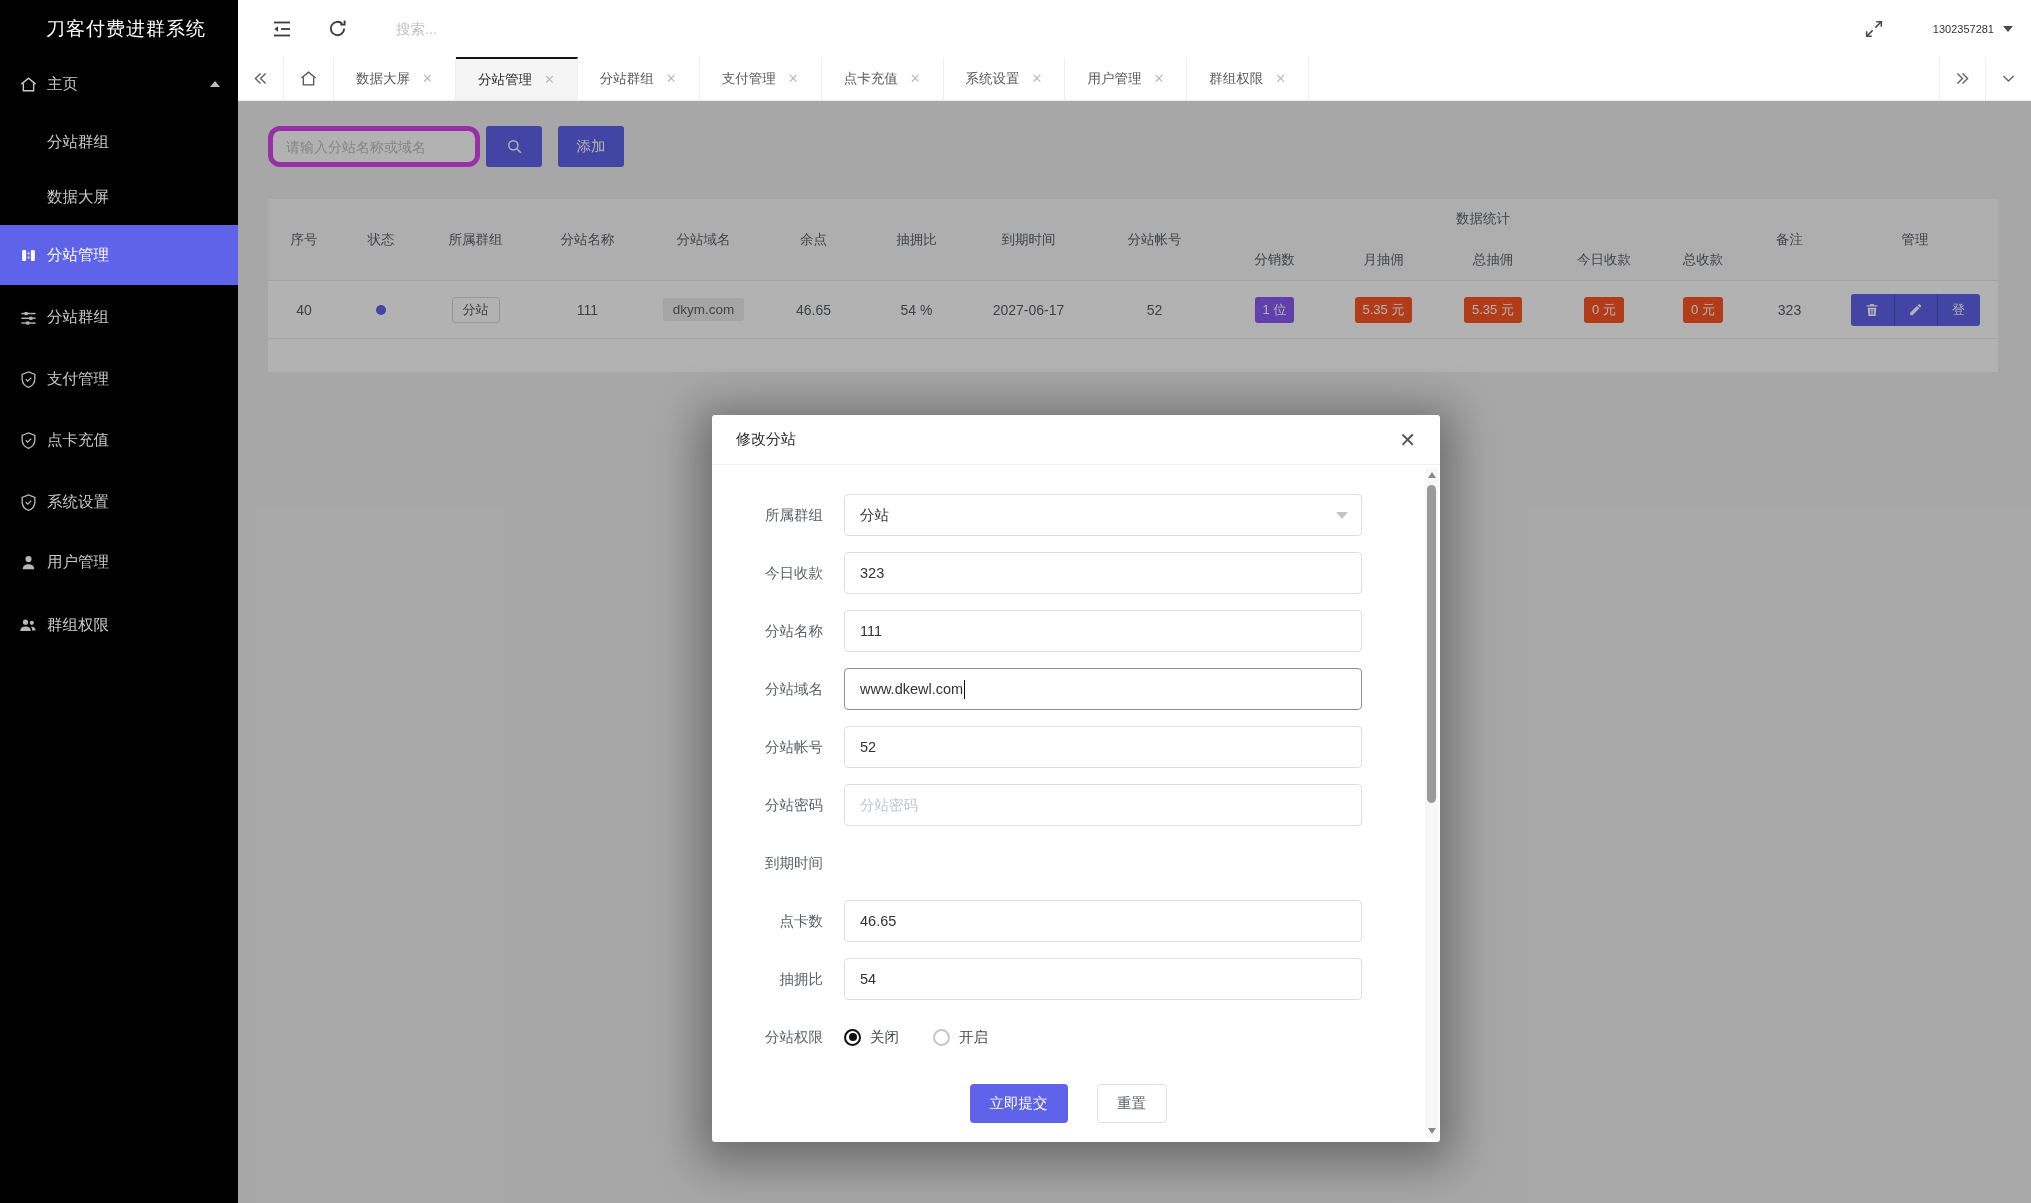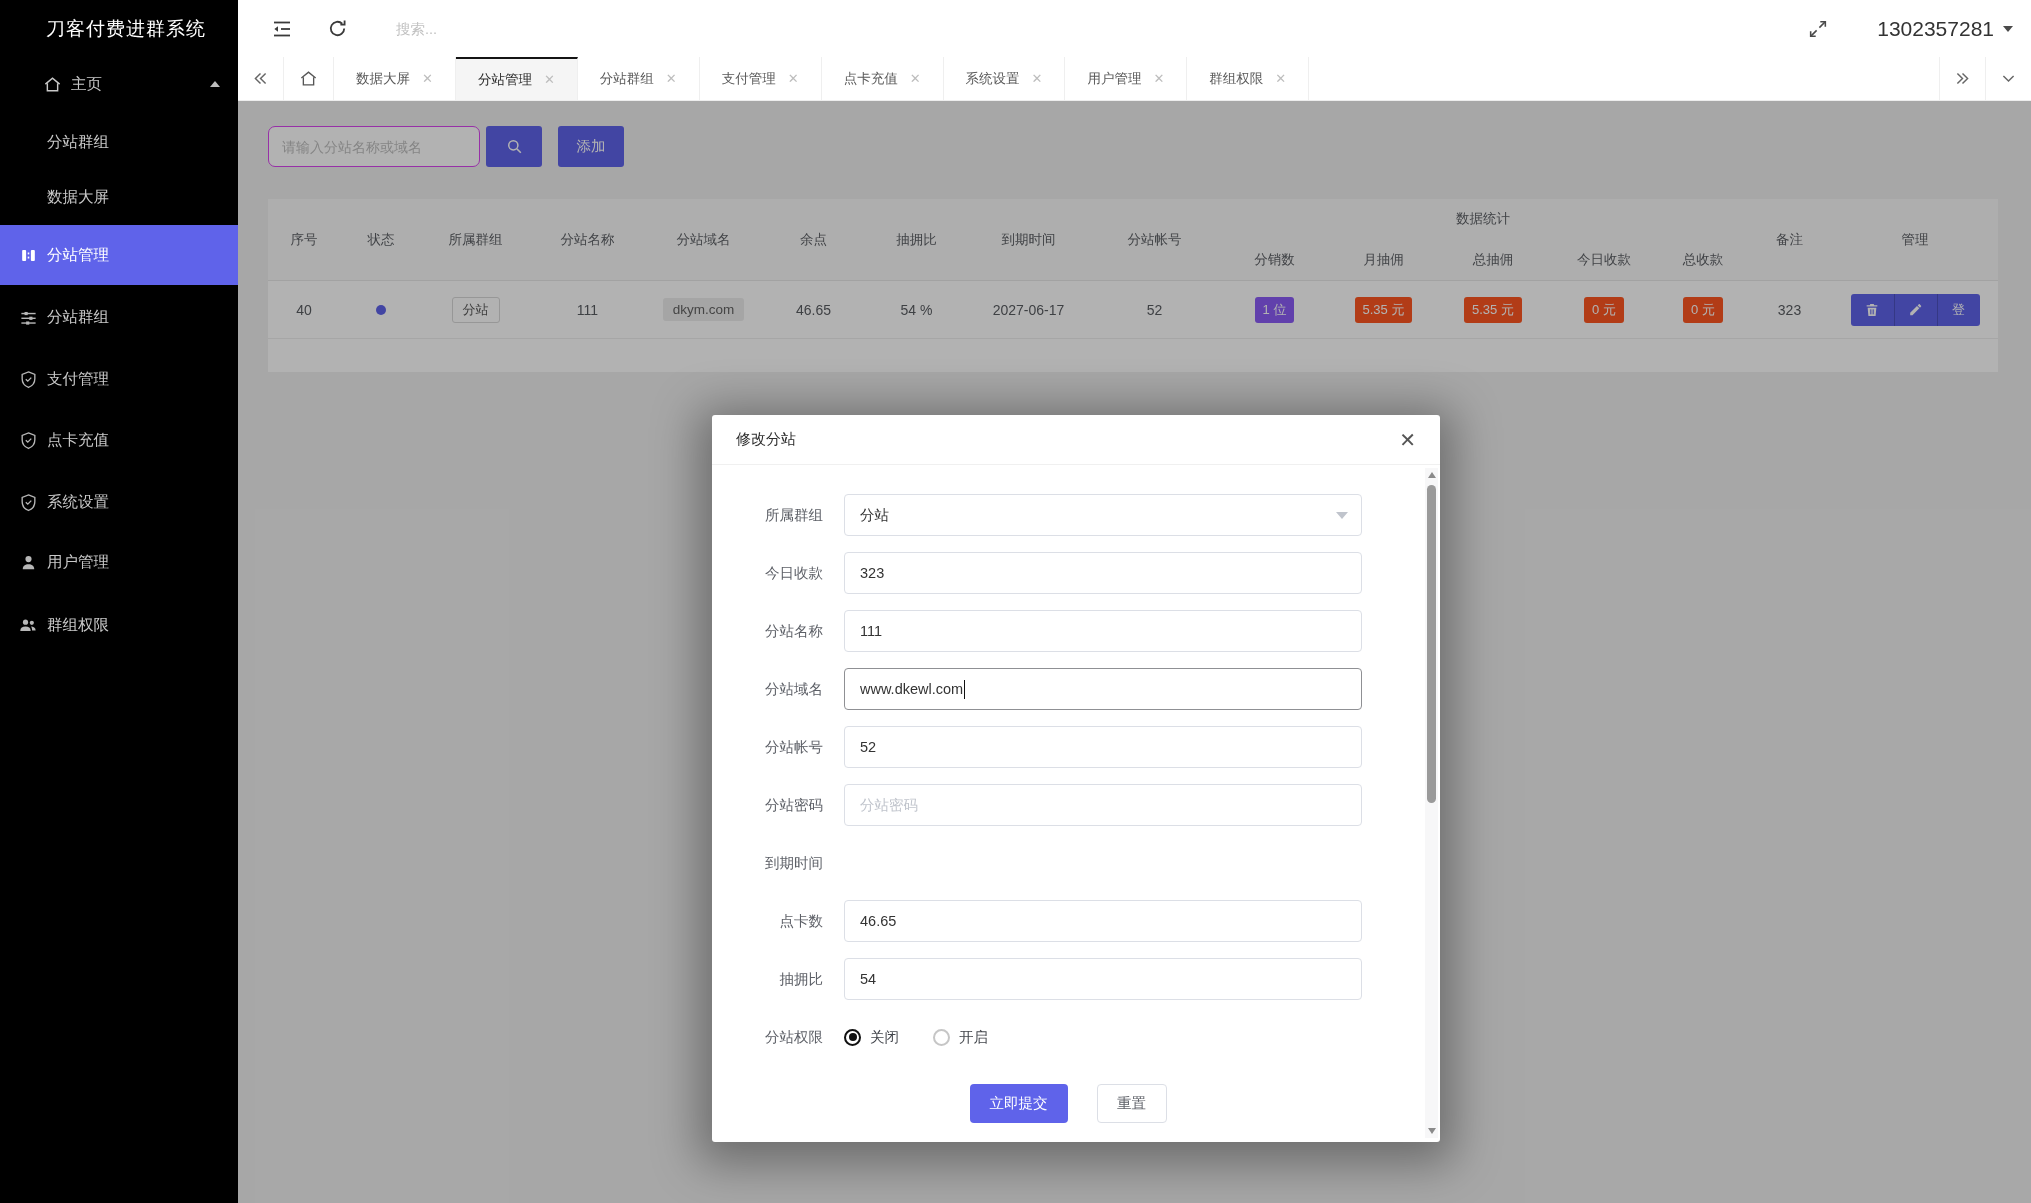--- a/index.html
+++ b/index.html
@@ -16,37 +16,37 @@
   .side-item.active { background:#5f63ea; color:#fff; height:60px; }
   .caret-up { position:absolute; right:18px; width:0; height:0; border-left:5px solid transparent; border-right:5px solid transparent; border-bottom:6px solid #bdbdbd; }
 
   
   .topbar { position:absolute; left:238px; top:0; right:0; height:57px; background:#fff; display:flex; align-items:center; z-index:4; }
   .tb-icon { width:24px; height:24px; margin-left:32px; color:#3a3a3a; flex:0 0 auto; cursor:pointer; }
   .tb-search { margin-left:46px; border:none; outline:none; font-size:14.5px; color:#333; width:320px; background:transparent; }
   .tb-search::placeholder { color:#c0c0c0; }
   .tb-right { margin-left:auto; display:flex; align-items:center; padding-right:18px; }
   .fs-icon { width:22px; height:22px; color:#4a4a4a; cursor:pointer; margin-right:48px; }
-  .user-chip { display:flex; align-items:center; font-size:21px; color:#333; cursor:pointer; }
+  .user-chip { display:flex; align-items:center; font-size:11px; color:#333; cursor:pointer; }
   .caret-down { width:0; height:0; border-left:5px solid transparent; border-right:5px solid transparent; border-top:6px solid #4a4a4a; margin-left:9px; }
 
   
   .tabbar { position:absolute; left:238px; top:57px; right:0; height:44px; background:#fff; border-bottom:1px solid #ededed; display:flex; align-items:stretch; z-index:4; }
   .tab-ctrl { width:46px; display:flex; align-items:center; justify-content:center; color:#666; border-right:1px solid #efefef; cursor:pointer; flex:0 0 auto; }
   .tab-ctrl.right { border-right:none; border-left:1px solid #efefef; }
   .tab-home { width:50px; display:flex; align-items:center; justify-content:center; border-right:1px solid #efefef; color:#555; cursor:pointer; flex:0 0 auto; }
   .tab { display:flex; align-items:center; padding:0 22px; font-size:13.5px; color:#595959; border-right:1px solid #efefef; cursor:pointer; position:relative; flex:0 0 auto; }
   .tab .x { margin-left:12px; color:#bdbdbd; font-size:13px; }
   .tab.active { background:#f5f5f5; color:#2b2b2b; border-top:2px solid #141414; }
   .tab-spacer { flex:1 1 auto; }
 
   
   .content { position:absolute; left:238px; top:101px; right:0; bottom:0; background:#f0f0f0; overflow:hidden; }
   .toolbar { position:absolute; left:30px; top:25px; height:41px; display:flex; }
-  .tool-input { width:212px; height:41px; border:1px solid #d946ef; border-radius:7px; background:#fff; padding:0 13px; font-size:14px; color:#333; outline:none; }
+  .tool-input { width:212px; height:41px; border:5px solid #d946ef; border-radius:12px; background:#fff; padding:0 13px; font-size:14px; color:#333; outline:none; }
   .tool-input::placeholder { color:#bfbfbf; }
   .btn-search { width:56px; height:41px; margin-left:6px; background:#5f63ea; border:none; border-radius:3px; display:flex; align-items:center; justify-content:center; cursor:pointer; }
   .btn-add { width:66px; height:41px; margin-left:16px; background:#5f63ea; color:#fff; border:none; border-radius:3px; font-size:14.5px; cursor:pointer; }
 
   .table-card { position:absolute; left:30px; top:98px; width:1730px; height:173px; background:#fff; }
   .thead { display:flex; height:82px; background:#fafafa; border-bottom:1px solid #e9e9e9; color:#5e6166; font-size:13.5px; }
   .th { display:flex; align-items:center; justify-content:center; }
   .th-group { display:flex; flex-direction:column; }
   .th-group .gtitle { height:41px; display:flex; align-items:center; justify-content:center; }
   .th-group .gcols { height:41px; display:flex; }
@@ -104,21 +104,21 @@
   .thumb { position:absolute; left:2px; top:17px; width:9px; height:318px; background:#9a9a9a; border-radius:5px; }
 </style>
 </head>
 <body>
 
 <div class="app">
 
   <aside class="sidebar">
     <div class="brand">刀客付费进群系统</div>
 
-    <div class="side-item" style="top:63px;margin-left:24px;">
+    <div class="side-item" style="top:63px;">
       <span class="sicon">
         <svg viewBox="0 0 24 24" width="19" height="19" fill="none" stroke="#c9c9c9" stroke-width="1.8">
             <path d="M3 11.5 12 4l9 7.5"></path>
             <path d="M5.5 10.5V20h13v-9.5"></path>
           </svg>
       </span>
       <span>主页</span>
       <span class="caret-up"></span>
     </div>
     <div class="side-item sub" style="top:121px;">

